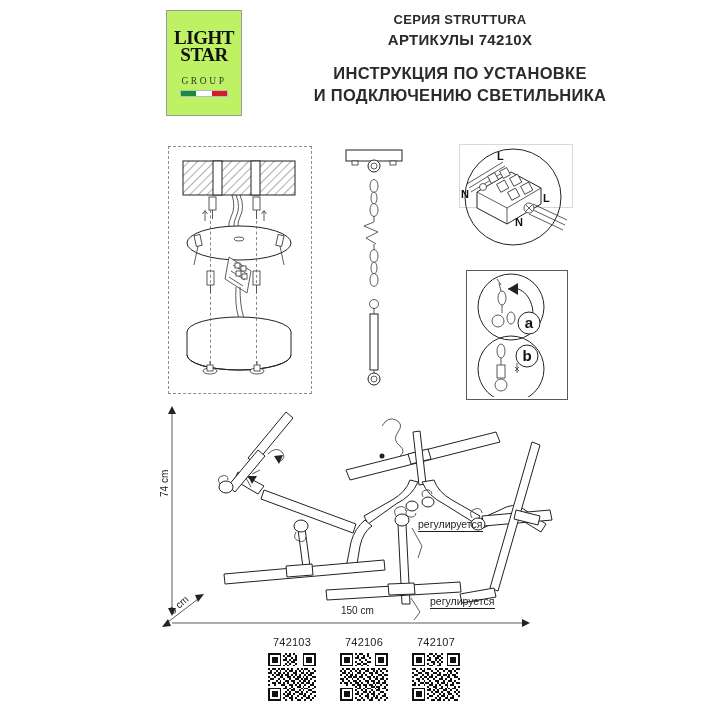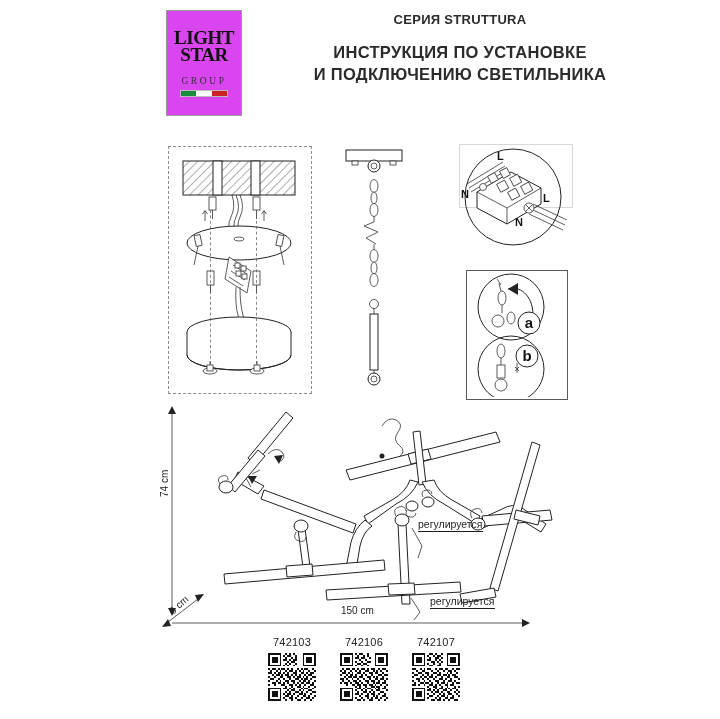--- a/index.html
+++ b/index.html
@@ -6,21 +6,21 @@
   body{
     width:720px;height:719px;position:relative;overflow:hidden;
     font-family:"Liberation Sans","DejaVu Sans",sans-serif;color:#1a1a1a;
   }
   .abs{position:absolute;}
 
   
   #header{left:0;top:0;width:720px;height:120px;}
   #logo-box{
     left:166px;top:10px;width:74px;height:104px;
-    border:1px solid #9a9a9a;background:#d946ef;
+    border:1px solid #9a9a9a;background:#bef264;
     display:flex;flex-direction:column;align-items:center;justify-content:center;
   }
   #logo-light,#logo-star{
     font-family:"Liberation Serif","DejaVu Serif",serif;
     font-weight:bold;color:#111;line-height:0.92;
     letter-spacing:-0.5px;
   }
   #logo-light{font-size:19px;}
   #logo-star{font-size:19px;}
   #logo-group{
@@ -106,20 +106,21 @@
     <div id="logo-group">GROUP</div>
     <div id="logo-flag">
       <i class="flag-g"></i>
         <i class="flag-w"></i>
         <i class="flag-r"></i>
     </div>
   </div>
 
   <div class="abs" id="title-block">
     <div class="t-line" id="t-series">СЕРИЯ STRUTTURA</div>
+    <div class="t-line" id="t-articles">АРТИКУЛЫ 74210X</div>
     <div class="t-line" id="t-instr1">ИНСТРУКЦИЯ ПО УСТАНОВКЕ</div>
     <div class="t-line" id="t-instr2">И ПОДКЛЮЧЕНИЮ СВЕТИЛЬНИКА</div>
   </div>
 </div>
 
 <div class="abs" id="panel-ceiling">
   <svg width="140" height="244" viewBox="0 0 140 244">
     <defs>
       <pattern id="hatch" width="6" height="6" patternUnits="userSpaceOnUse" patternTransform="rotate(45)">
         <line x1="0" y1="0" x2="0" y2="6" stroke="#333" stroke-width="0.8"></line>

